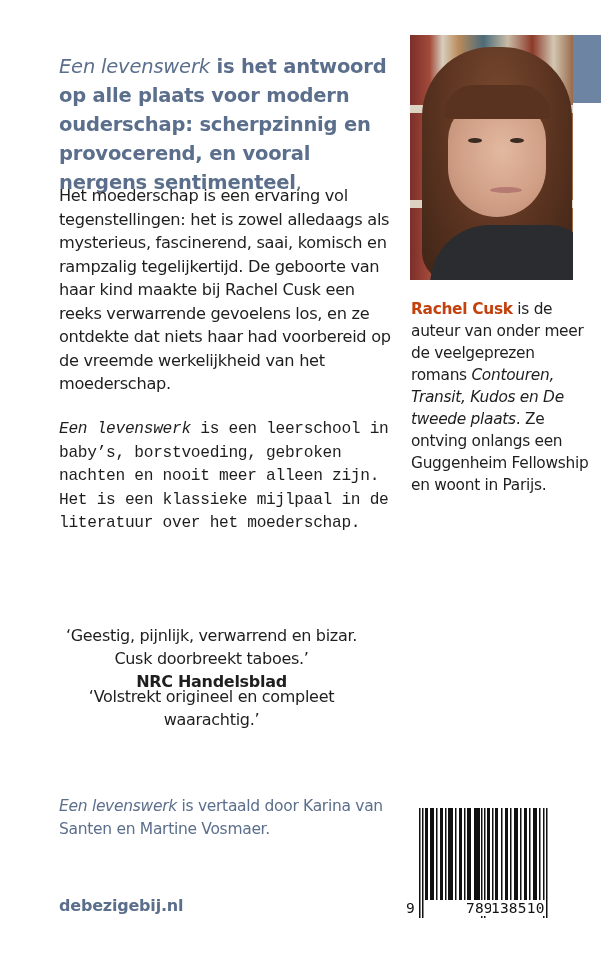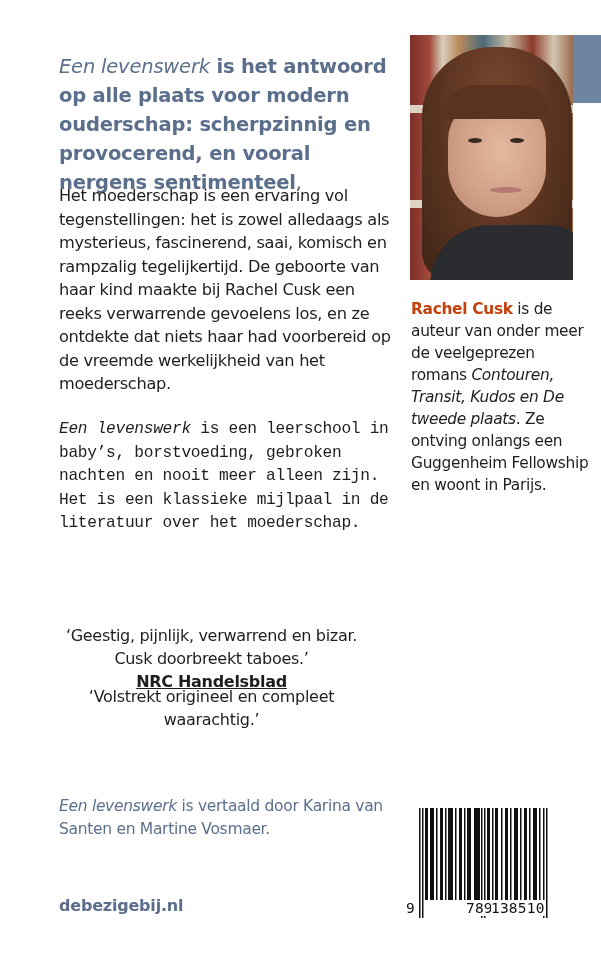--- a/index.html
+++ b/index.html
@@ -21,21 +21,21 @@
     }
     .body p { margin: 0; }
     .body .it { font-style: italic; }
     #para1 { top: 184px; }
     #para2 { top: 418px; font-family: Liberation Mono, monospace; }
 
     .quote {
       position: absolute; left: 59px; width: 305px; text-align: center;
       font-size: 16px; line-height: 23px; color: #1e1e1e; letter-spacing: -0.3px;
     }
-    .quote .src { font-weight: bold; display: block; text-decoration: underline; }
+    .quote .src { font-weight: bold; display: block; }
     #quote1 { top: 624px; }
     #quote2 { top: 685px; }
 
     .credit {
       position: absolute; left: 59px; top: 795px; width: 330px;
       font-size: 15.5px; line-height: 22.5px; color: #5b6f8c; letter-spacing: -0.3px;
     }
     .credit .it { font-style: italic; }
 
     .site {

